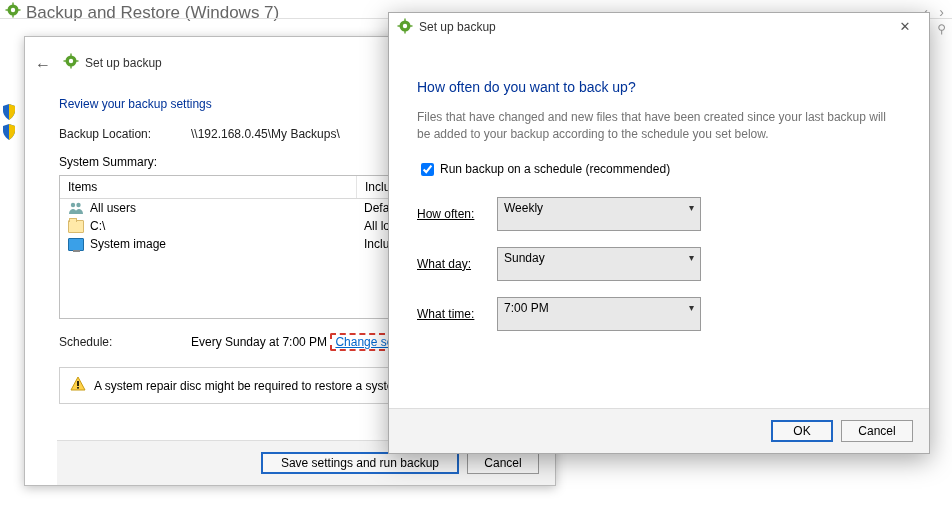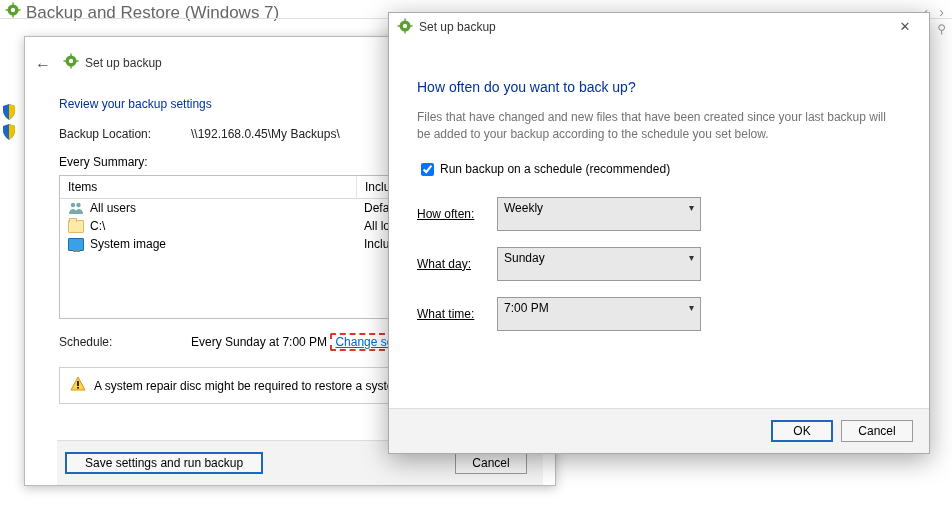--- a/index.html
+++ b/index.html
@@ -121,27 +121,27 @@
   margin-top:18px;
   padding:8px 10px;
   display:flex;
   align-items:center;
 }
 .warn-ic { margin-right:8px; }
 .warn-ic svg { width:16px; height:16px; }
 
 .bw-footer {
   position:absolute;
-  left:0; right:12px; bottom:0;
+  left:0; right:0; bottom:0;
   height:44px;
   border-top:1px solid #ddd;
   background:#f3f3f3;
   display:flex;
   align-items:center;
-  justify-content:space-between;
+  justify-content:flex-end;
   padding-right:16px;
   margin-left:32px;
 }
 .btn {
   min-width:72px;
   height:22px;
   border:1px solid #9a9a9a;
   background:#f7f7f7;
   font: inherit;
   padding:0 14px;
@@ -265,21 +265,21 @@
   </div>
 
   <div class="bw-body">
     <div class="bw-h1">Review your backup settings</div>
 
     <div class="row">
       <div class="lab">Backup Location:</div>
       <div class="val">\\192.168.0.45\My Backups\</div>
     </div>
 
-    <div class="summary-lab">Every Summary:</div>
+    <div class="summary-lab">System Summary:</div>
 
     <div class="items-box">
       <div class="items-head">
         <div class="col1">Items</div>
         <div class="col2">Included in</div>
       </div>
       <div class="item-row">
         <div class="c1">
           <span class="ic users-ic">
             <svg viewBox="0 0 16 14">

